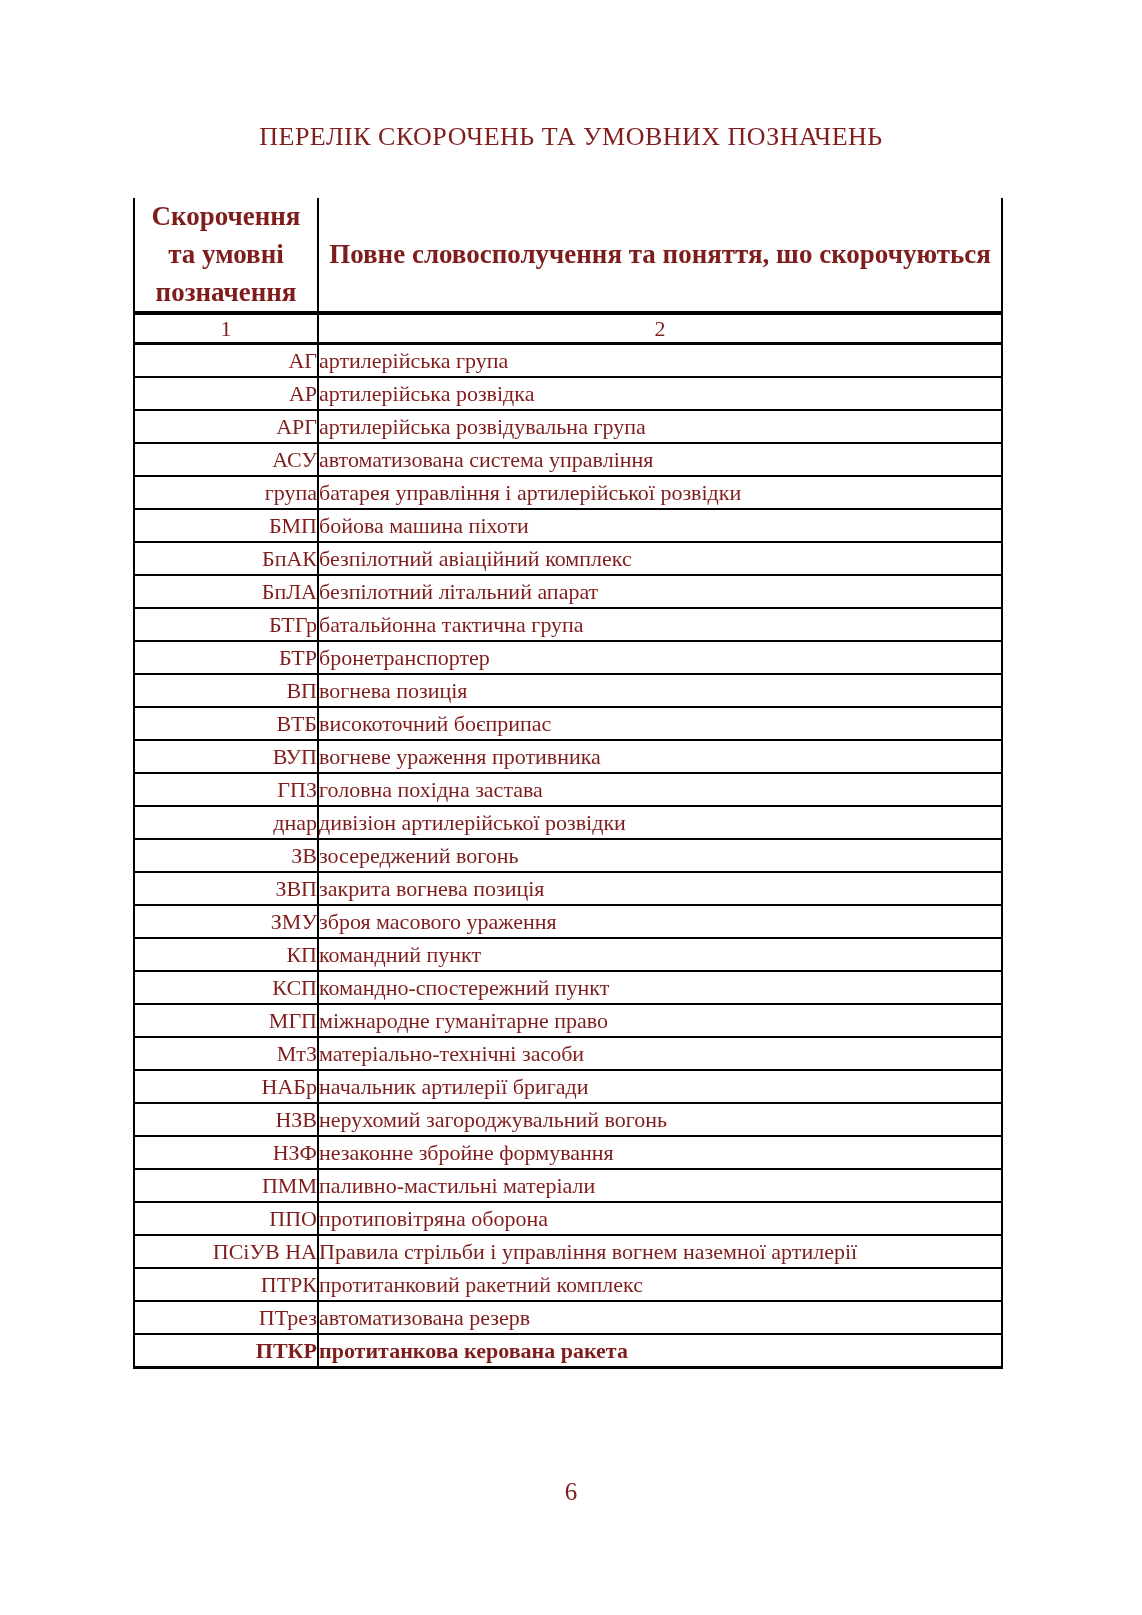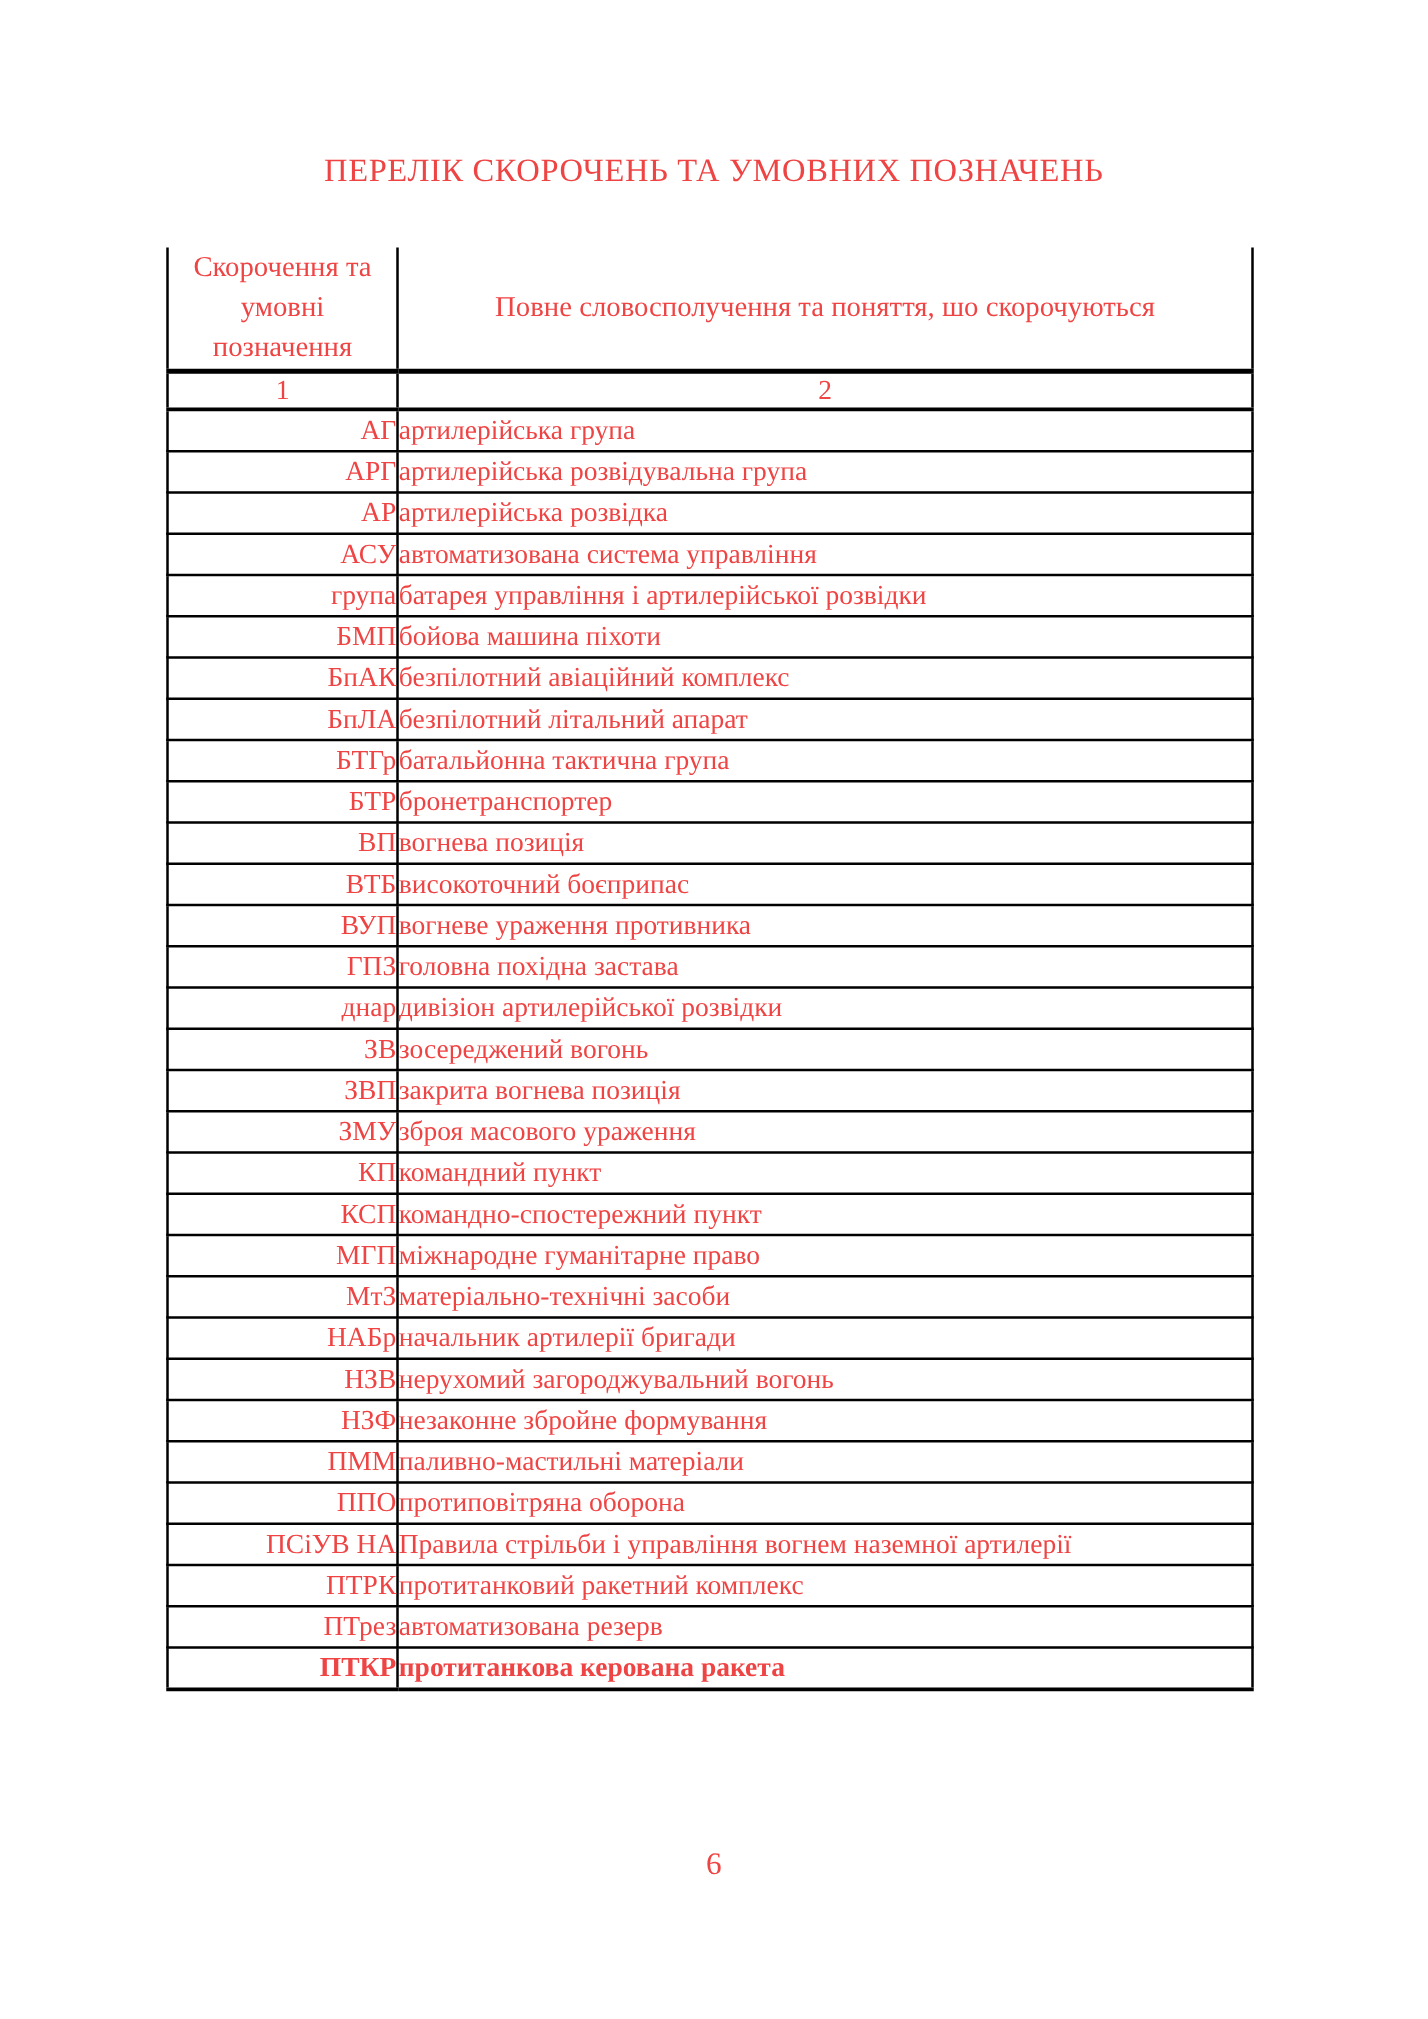--- a/index.html
+++ b/index.html
@@ -6,21 +6,21 @@
     margin: 0;
     padding: 0;
     background: #ffffff;
   }
   .page {
     position: relative;
     width: 1142px;
     height: 1615px;
     background: #ffffff;
     font-family: "Liberation Serif", "DejaVu Serif", serif;
-    color: #ef4444;
+    color: #7f1d1d;
     overflow: hidden;
   }
   .title {
     position: absolute;
     top: 122px;
     left: 0;
     width: 100%;
     margin: 0;
     text-align: center;
     font-size: 26px;
@@ -41,22 +41,22 @@
   .abbr-table td {
     border-left: 2px solid #000;
     border-right: 2px solid #000;
     padding: 0;
   }
   .header-row th {
     border-top: none;
     border-bottom: 4px solid #000;
     height: 92px;
     vertical-align: middle;
-    font-weight: normal;
-    font-size: 23px;
+    font-weight: bold;
+    font-size: 27px;
   }
   .header-col1 {
     text-align: center;
     padding: 0 12px;
     line-height: 1.4;
   }
   .header-col2 { text-align: center; }
   .number-row td {
     border-bottom: 3px solid #000;
     text-align: center;
@@ -103,28 +103,28 @@
         <td>1</td>
         <td>2</td>
       </tr>
     </thead>
     <tbody>
         <tr class="data-row">
           <td class="abbr-cell">АГ</td>
           <td class="full-cell">артилерійська група</td>
         </tr>
         <tr class="data-row">
+          <td class="abbr-cell">АР</td>
+          <td class="full-cell">артилерійська розвідка</td>
+        </tr>
+        <tr class="data-row">
           <td class="abbr-cell">АРГ</td>
           <td class="full-cell">артилерійська розвідувальна група</td>
         </tr>
         <tr class="data-row">
-          <td class="abbr-cell">АР</td>
-          <td class="full-cell">артилерійська розвідка</td>
-        </tr>
-        <tr class="data-row">
           <td class="abbr-cell">АСУ</td>
           <td class="full-cell">автоматизована система управління</td>
         </tr>
         <tr class="data-row">
           <td class="abbr-cell">група</td>
           <td class="full-cell">батарея управління і артилерійської розвідки</td>
         </tr>
         <tr class="data-row">
           <td class="abbr-cell">БМП</td>
           <td class="full-cell">бойова машина піхоти</td>

